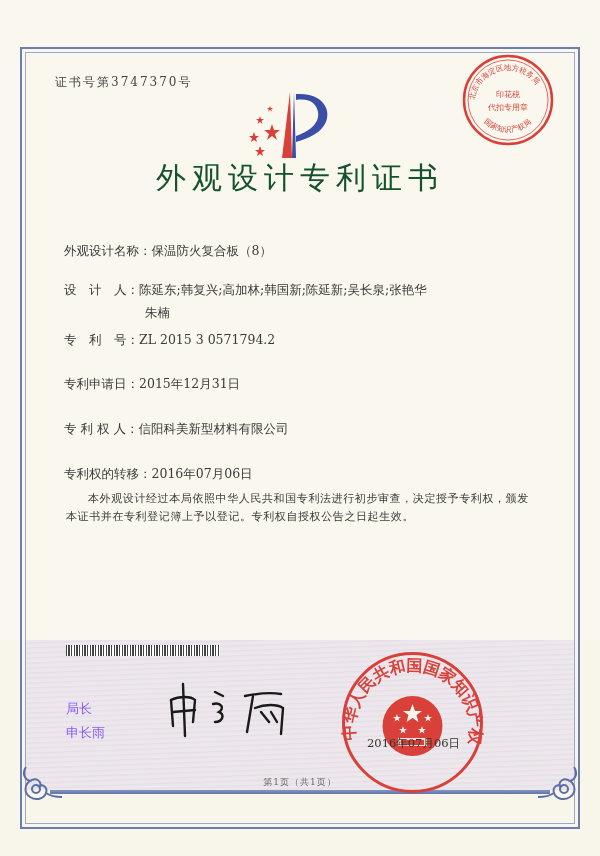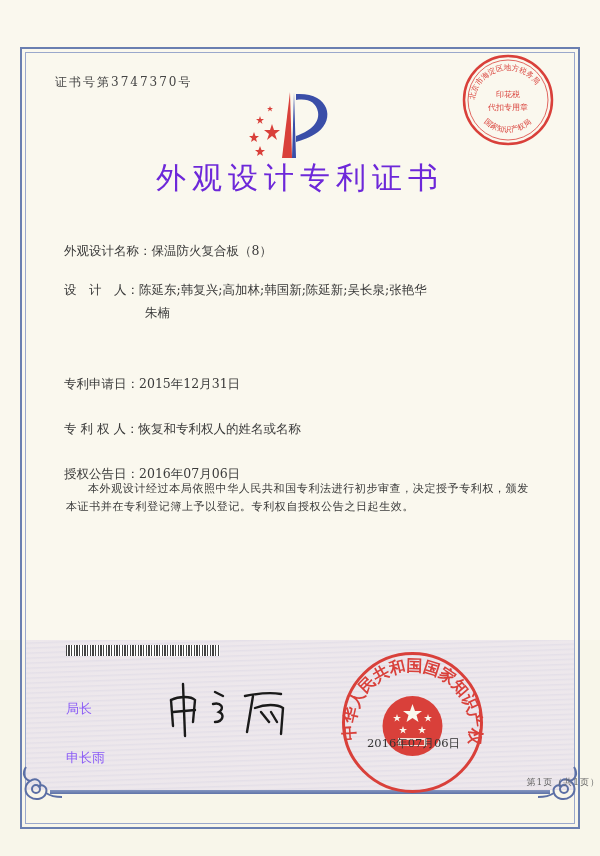--- a/index.html
+++ b/index.html
@@ -38,63 +38,63 @@
 
   .cert-no {
     position: absolute; left: 55px; top: 74px;
     font-size: 12px; color: #444; letter-spacing: 2px;
   }
   .logo { position: absolute; left: 228px; top: 88px; width: 110px; height: 72px; }
   .stamp-top { position: absolute; left: 460px; top: 52px; width: 96px; height: 96px; }
   .title {
     position: absolute; left: 0; width: 600px; top: 158px; text-align: center;
     font-family: "DejaVu Sans", "Liberation Sans", sans-serif;
-    font-size: 30px; letter-spacing: 6px; color: #6d28d9;
+    font-size: 30px; letter-spacing: 6px; color: #14532d;
   }
   .field {
     position: absolute; left: 64px; font-size: 12.5px; color: #3a3a3a; white-space: nowrap;
   }
   .field .lbl { display: inline-block; }
   .field .val { display: inline-block; }
   .f-name { top: 243px; }
   .f-designer { top: 282px; text-decoration: underline; }
   .f-designer2 { top: 305px; left: 145px; }
   .f-patentno { top: 332px; }
   .f-appdate { top: 376px; }
   .f-owner { top: 421px; }
   .f-grant { top: 466px; }
   .para {
     position: absolute; left: 66px; width: 470px;
     font-size: 11px; line-height: 18px; color: #3a3a3a;
     font-family: "DejaVu Sans", "Liberation Sans", sans-serif;
     text-indent: 22px; letter-spacing: 0.6px;
   }
-  .p1 { top: 480px; }
+  .p1 { top: 490px; }
   .p2 { top: 531px; }
   .p3 { top: 590px; }
   .barcode {
     position: absolute; left: 66px; top: 645px; width: 154px; height: 11px;
     background: repeating-linear-gradient(90deg,
       #444 0px, #444 1px, #fff 1px, #fff 2px,
       #444 2px, #444 4px, #fff 4px, #fff 5px,
       #444 5px, #444 6px, #fff 6px, #fff 8px);
   }
   .director-title, .director-name {
     position: absolute; left: 66px; font-size: 13px; color: #8b5cf6;
     font-family: "DejaVu Sans", "Liberation Sans", sans-serif;
   }
   .director-title { top: 700px; }
-  .director-name { top: 724px; margin-top: 25px; }
+  .director-name { top: 724px; }
   .signature { position: absolute; left: 165px; top: 678px; width: 135px; height: 60px; }
   .seal-main { position: absolute; left: 340px; top: 650px; width: 145px; height: 145px; }
   .seal-date {
     position: absolute; left: 367px; top: 736px; font-size: 11.5px; color: #333;
   }
   .page-no {
-    position: absolute; left: 0; width: 600px; top: 776px; text-align: right;
+    position: absolute; left: 0; width: 600px; top: 776px; text-align: center;
     font-size: 9px; color: #666; letter-spacing: 1px;
   }
 </style>
 </head>
 <body>
 
 <div class="page">
   <div class="frame-outer"></div>
   <div class="frame-inner"></div>
   <div class="wave-bg"></div>
@@ -151,28 +151,31 @@
 
   <div class="title">外观设计专利证书</div>
 
   <div class="field f-name">
     <span class="lbl">外观设计名称：</span><span class="val">保温防火复合板（8）</span>
   </div>
   <div class="field f-designer">
     <span class="lbl">设　计　人：</span><span class="val">陈延东;韩复兴;高加林;韩国新;陈延新;吴长泉;张艳华</span>
   </div>
   <div class="field f-designer2">朱楠</div>
+  <div class="field f-patentno">
+    <span class="lbl">专　利　号：</span><span class="val">ZL 2015 3 0571794.2</span>
+  </div>
   <div class="field f-appdate">
     <span class="lbl">专利申请日：</span><span class="val">2015年12月31日</span>
   </div>
   <div class="field f-owner">
-    <span class="lbl">专 利 权 人：</span><span class="val">恢复和专利权人的姓名或名称</span>
+    <span class="lbl">专 利 权 人：</span><span class="val">信阳科美新型材料有限公司</span>
   </div>
   <div class="field f-grant">
-    <span class="lbl">授权公告日：</span><span class="val">2016年07月06日</span>
+    <span class="lbl">专利权的转移：</span><span class="val">2016年07月06日</span>
   </div>
 
   <p class="para p1">本外观设计经过本局依照中华人民共和国专利法进行初步审查，决定授予专利权，颁发本证书并在专利登记簿上予以登记。专利权自授权公告之日起生效。</p>
 
   <div class="barcode"></div>
 
   <div class="director-title">局长</div>
   <div class="director-name">申长雨</div>
 
   <div class="signature">

